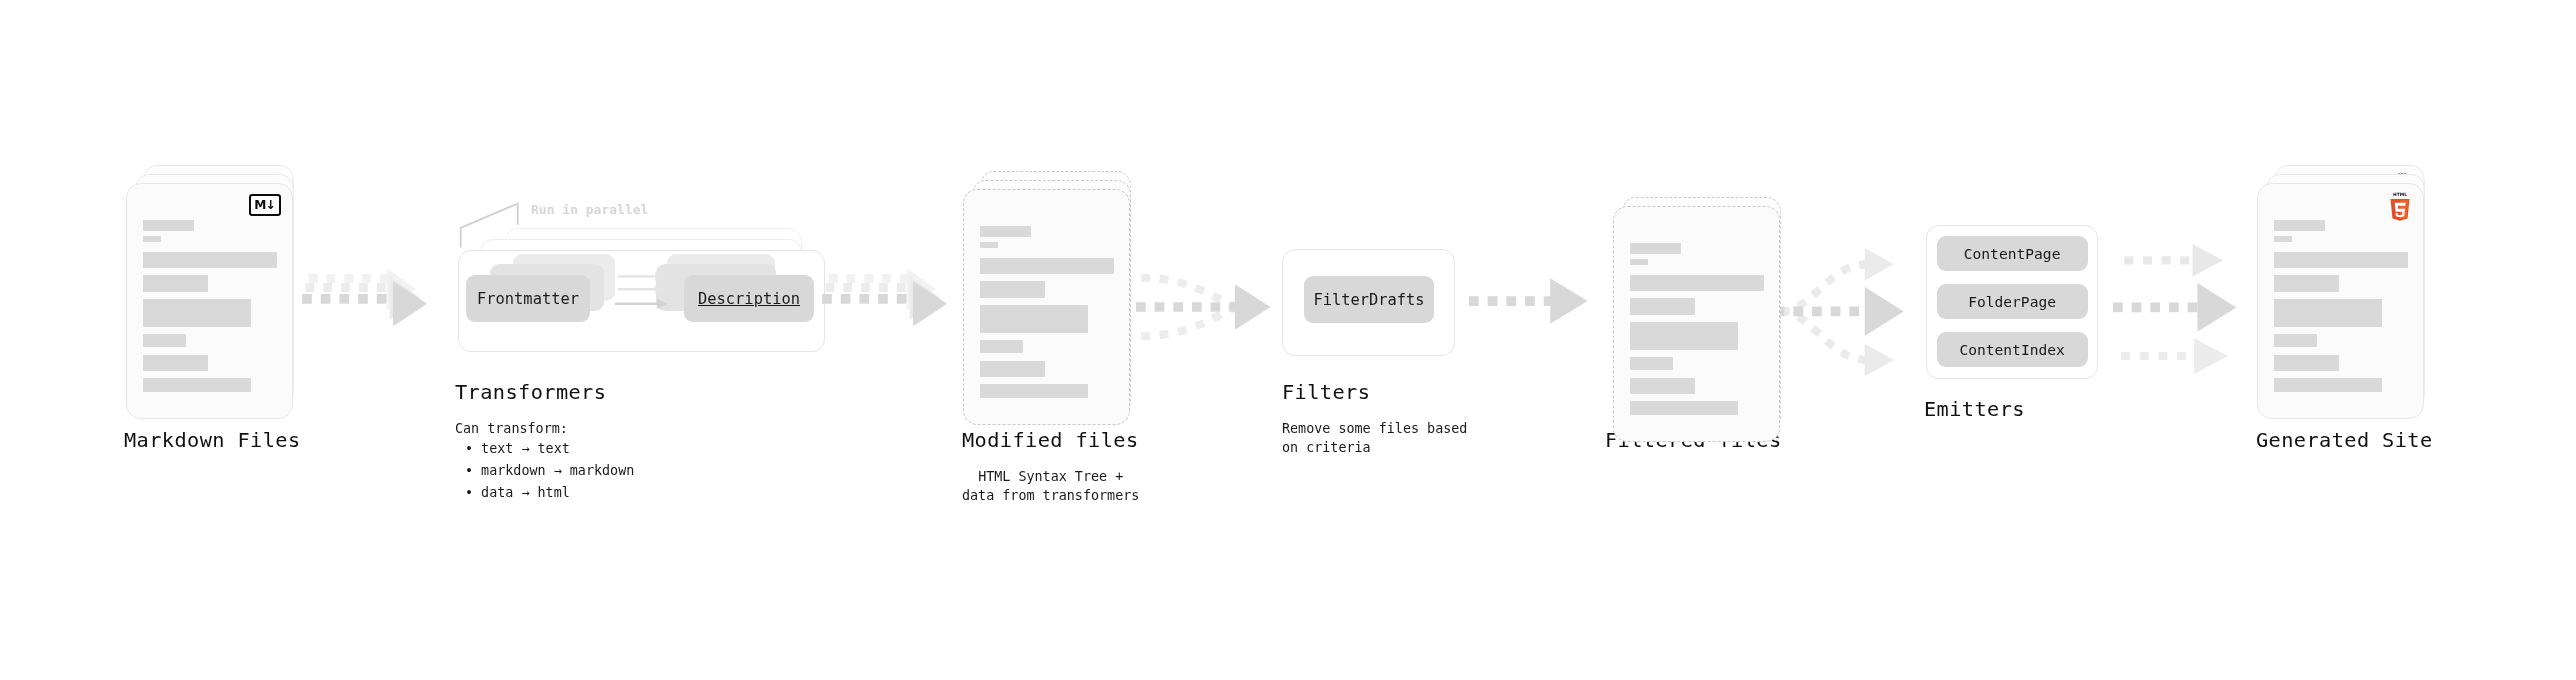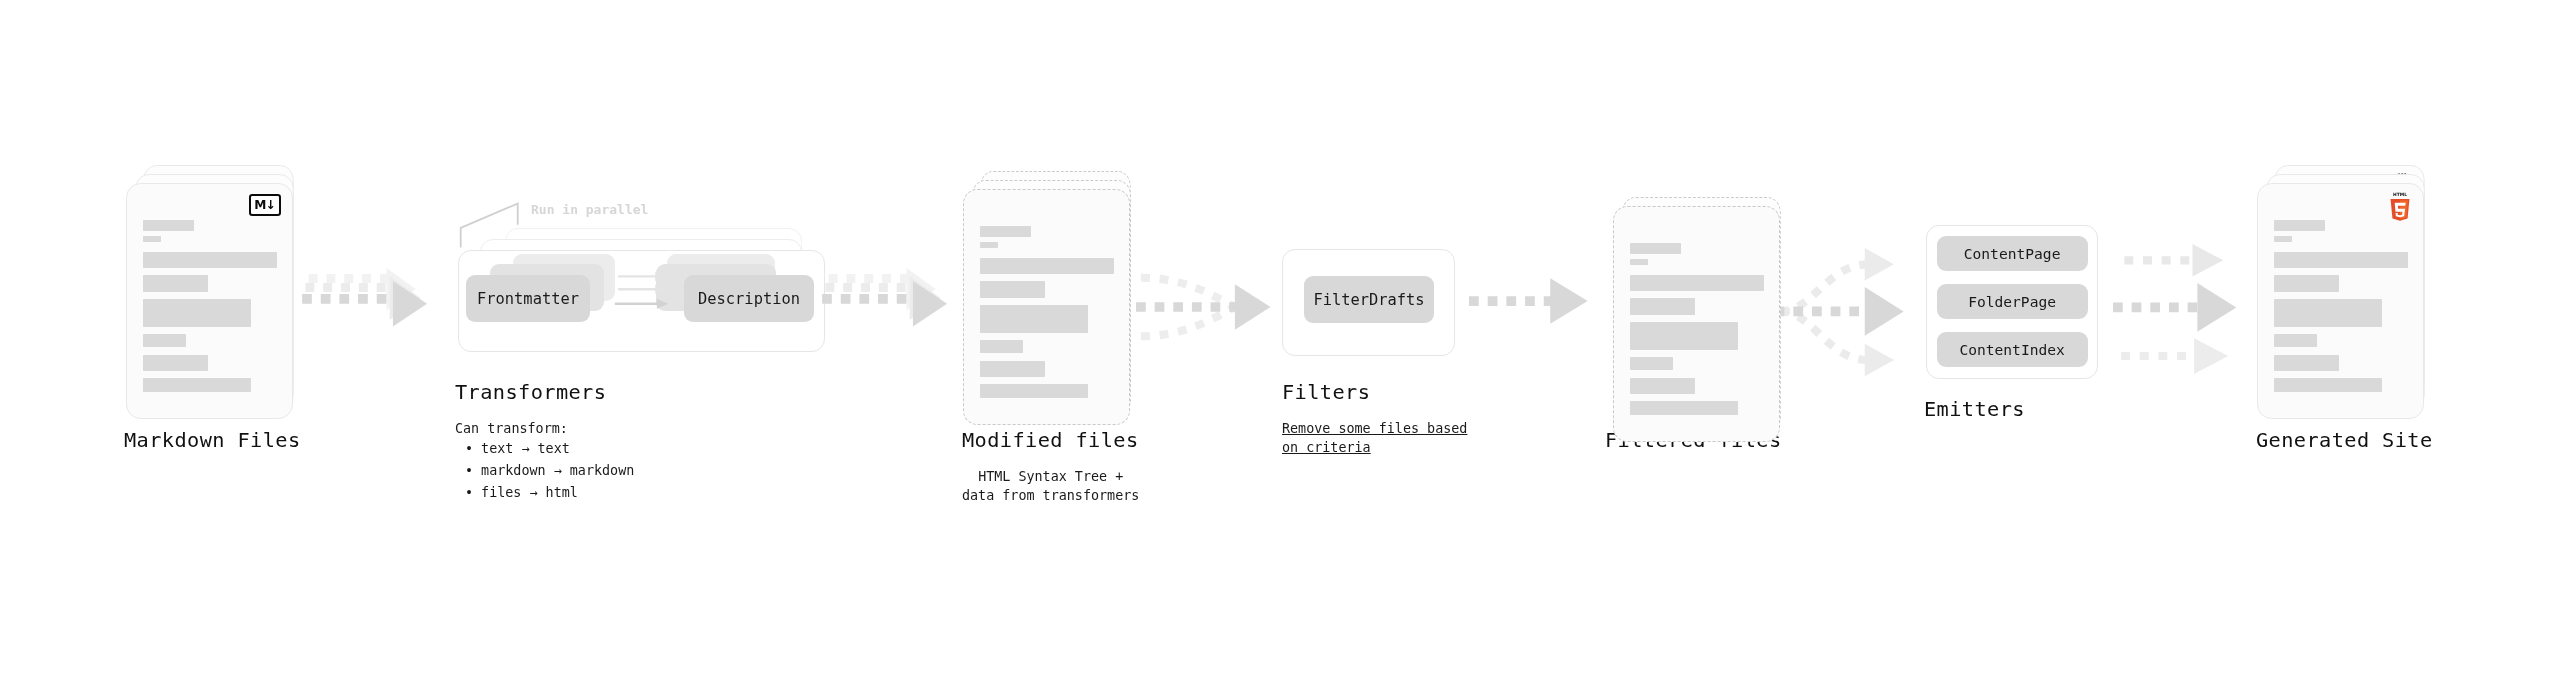--- a/index.html
+++ b/index.html
@@ -152,28 +152,28 @@
         <line x1="10" y1="26" x2="58" y2="26"></line>
           <polygon points="56,20 68,26 56,32" fill="#e4e4e4" stroke="none"></polygon>
       </g>
       <g stroke="#d2d2d2" stroke-width="3" fill="none">
         <line x1="6" y1="44" x2="60" y2="44"></line>
           <polygon points="58,38 72,44 58,50" fill="#d2d2d2" stroke="none"></polygon>
       </g>
     </svg>
 
     <div class="chip" style="position:absolute;left:23px;top:80px;width:124px;height:47px;">Frontmatter</div>
-    <div class="chip" style="position:absolute;left:241px;top:80px;width:130px;height:47px;">Description</div>
+    <div class="chip" style="position:absolute;left:241px;top:80px;width:130px;height:47px;text-decoration:underline;">Description</div>
   </div>
 
   <div class="caption" style="left:455px;top:380px;">Transformers</div>
   <div class="subcaption" style="left:455px;top:419px;">Can transform:</div>
   <div class="bullets" style="left:465px;top:439px;">• text → text</div>
   <div class="bullets" style="left:465px;top:461px;">• markdown → markdown</div>
-  <div class="bullets" style="left:465px;top:483px;">• files → html</div>
+  <div class="bullets" style="left:465px;top:483px;">• data → html</div>
 
   <svg class="arrowsvg" style="left:822px;top:268px;width:130px;height:73px;" viewBox="0 0 160 90" width="130" height="73">
     <g stroke-linecap="butt">
       <line x1="8" y1="13" x2="112" y2="13" stroke="#f2f2f2" stroke-width="11" stroke-dasharray="11 11"></line>
       <polygon points="104,0 140,26 104,52" fill="#f2f2f2"></polygon>
       <line x1="4" y1="24" x2="116" y2="24" stroke="#ececec" stroke-width="11" stroke-dasharray="11 11"></line>
       <polygon points="108,10 146,37 108,64" fill="#ececec"></polygon>
       <line x1="0" y1="38" x2="120" y2="38" stroke="#d8d8d8" stroke-width="12" stroke-dasharray="12 11"></line>
       <polygon points="112,16 154,44 112,72" fill="#d8d8d8"></polygon>
     </g>
@@ -204,21 +204,21 @@
     <path d="M6 96 C 60 96, 92 76, 122 60" fill="none" stroke="#ededed" stroke-width="10" stroke-dasharray="11 12"></path>
     <line x1="0" y1="60" x2="128" y2="60" stroke="#d8d8d8" stroke-width="12" stroke-dasharray="12 11"></line>
     <polygon points="122,32 166,60 122,88" fill="#d8d8d8"></polygon>
   </svg>
 
   <div class="node" style="left:1282px;top:249px;">
     <div class="stagebox" style="left:0;top:0;width:173px;height:107px;"></div>
     <div class="chip" style="position:absolute;left:22px;top:27px;width:130px;height:47px;">FilterDrafts</div>
   </div>
   <div class="caption" style="left:1282px;top:380px;">Filters</div>
-  <div class="subcaption" style="left:1282px;top:419px;text-decoration:underline;">Remove some files based
+  <div class="subcaption" style="left:1282px;top:419px;">Remove some files based
 on criteria</div>
 
   <svg class="arrowsvg" style="left:1469px;top:283px;width:130px;height:49px;" viewBox="0 0 160 60" width="130" height="49">
     <line x1="0" y1="22" x2="108" y2="22" stroke="#d8d8d8" stroke-width="12" stroke-dasharray="12 11"></line>
     <polygon points="100,-6 146,22 100,50" fill="#d8d8d8"></polygon>
   </svg>
 
   <div class="node" style="left:1613px;top:206px;">
     <div class="doc dashed ghost2"></div>
     <div class="doc dashed front">

